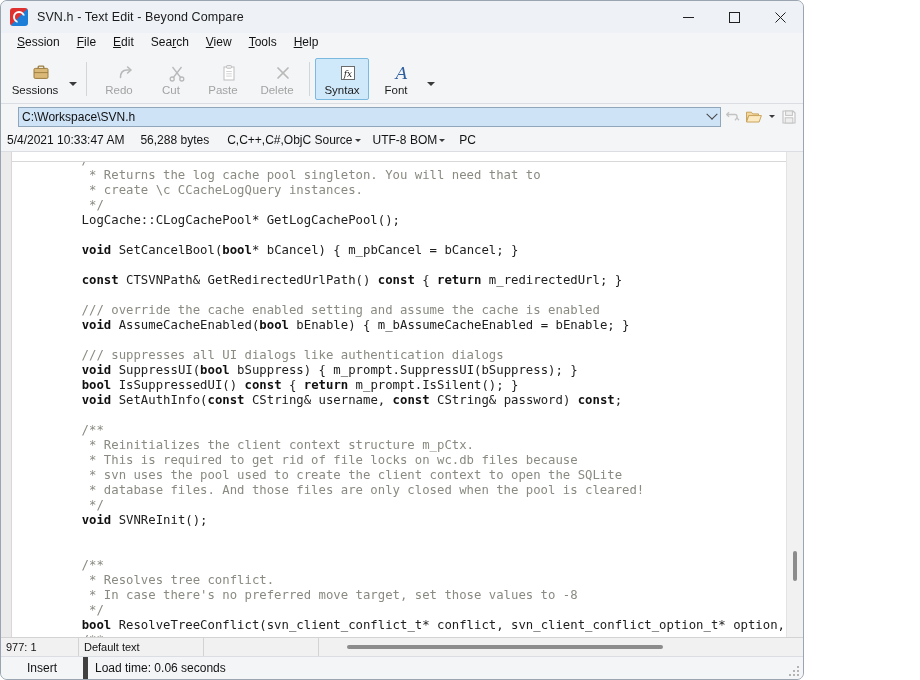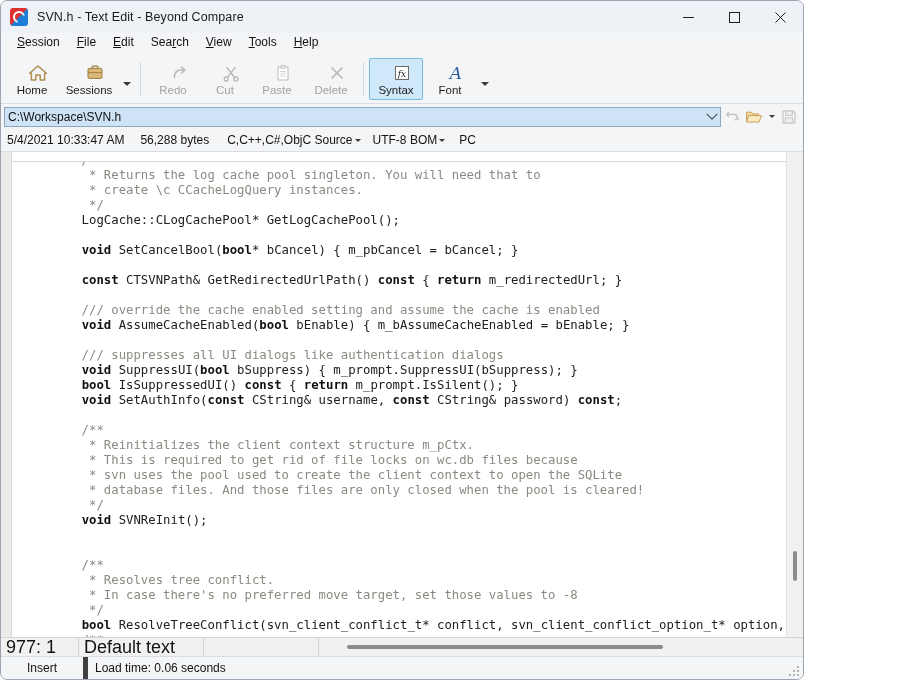--- a/index.html
+++ b/index.html
@@ -140,20 +140,21 @@
   }
 
   
   .pathbar {
     height: 25px;
     background: #f3f5f7;
     display: flex;
     align-items: center;
     padding: 0 3px;
     flex: 0 0 auto;
+    margin-left: 14px;
   }
   .path-input {
     flex: 1 1 auto;
     height: 20px;
     background: #cfe3f7;
     border: 1px solid #8fa6bb;
     display: flex;
     align-items: center;
     box-sizing: border-box;
     min-width: 0;
@@ -253,21 +254,21 @@
     border-radius: 2px;
   }
 
   
   .statusbar {
     height: 18px;
     background: #f1f1f1;
     border-top: 1px solid #d3d3d3;
     display: flex;
     align-items: center;
-    font-size: 18px;
+    font-size: 11px;
     color: #131313;
     flex: 0 0 auto;
   }
   .st-cell {
     height: 18px;
     display: flex; align-items: center;
     padding-left: 5px;
     box-sizing: border-box;
     border-right: 1px solid #d3d3d3;
     white-space: nowrap;
@@ -355,28 +356,20 @@
     <div class="menu-item"><u>F</u>ile</div>
     <div class="menu-item"><u>E</u>dit</div>
     <div class="menu-item">Sea<u>r</u>ch</div>
     <div class="menu-item"><u>V</u>iew</div>
     <div class="menu-item"><u>T</u>ools</div>
     <div class="menu-item"><u>H</u>elp</div>
   </div>
 
   <div class="toolbar">
 
-    <div class="tb-btn">
-      <div class="ic">
-        <svg width="20" height="18" viewBox="0 0 20 18">
-          <path d="M10 2 L18.4 9.2 L16.6 9.2 L16.6 16 L12.2 16 L12.2 11 L7.8 11 L7.8 16 L3.4 16 L3.4 9.2 L1.6 9.2 Z" fill="none" stroke="#b08d4f" stroke-width="1.5" stroke-linejoin="round"></path>
-        </svg>
-      </div>
-      <div class="lbl">Home</div>
-    </div>
 
     <div class="tb-btn wide">
       <div class="ic">
         <svg width="20" height="18" viewBox="0 0 20 18">
           <path d="M7.2 4.2 L7.2 3 Q7.2 2.2 8 2.2 L12 2.2 Q12.8 2.2 12.8 3 L12.8 4.2" fill="none" stroke="#9c7c3c" stroke-width="1.3"></path>
           <rect x="3" y="4.4" width="14" height="10" rx="1.2" fill="#d9b878" stroke="#9c7c3c" stroke-width="1"></rect>
           <line x1="3" y1="8.6" x2="17" y2="8.6" stroke="#9c7c3c" stroke-width="0.9"></line>
         </svg>
       </div>
       <div class="lbl">Sessions</div>

